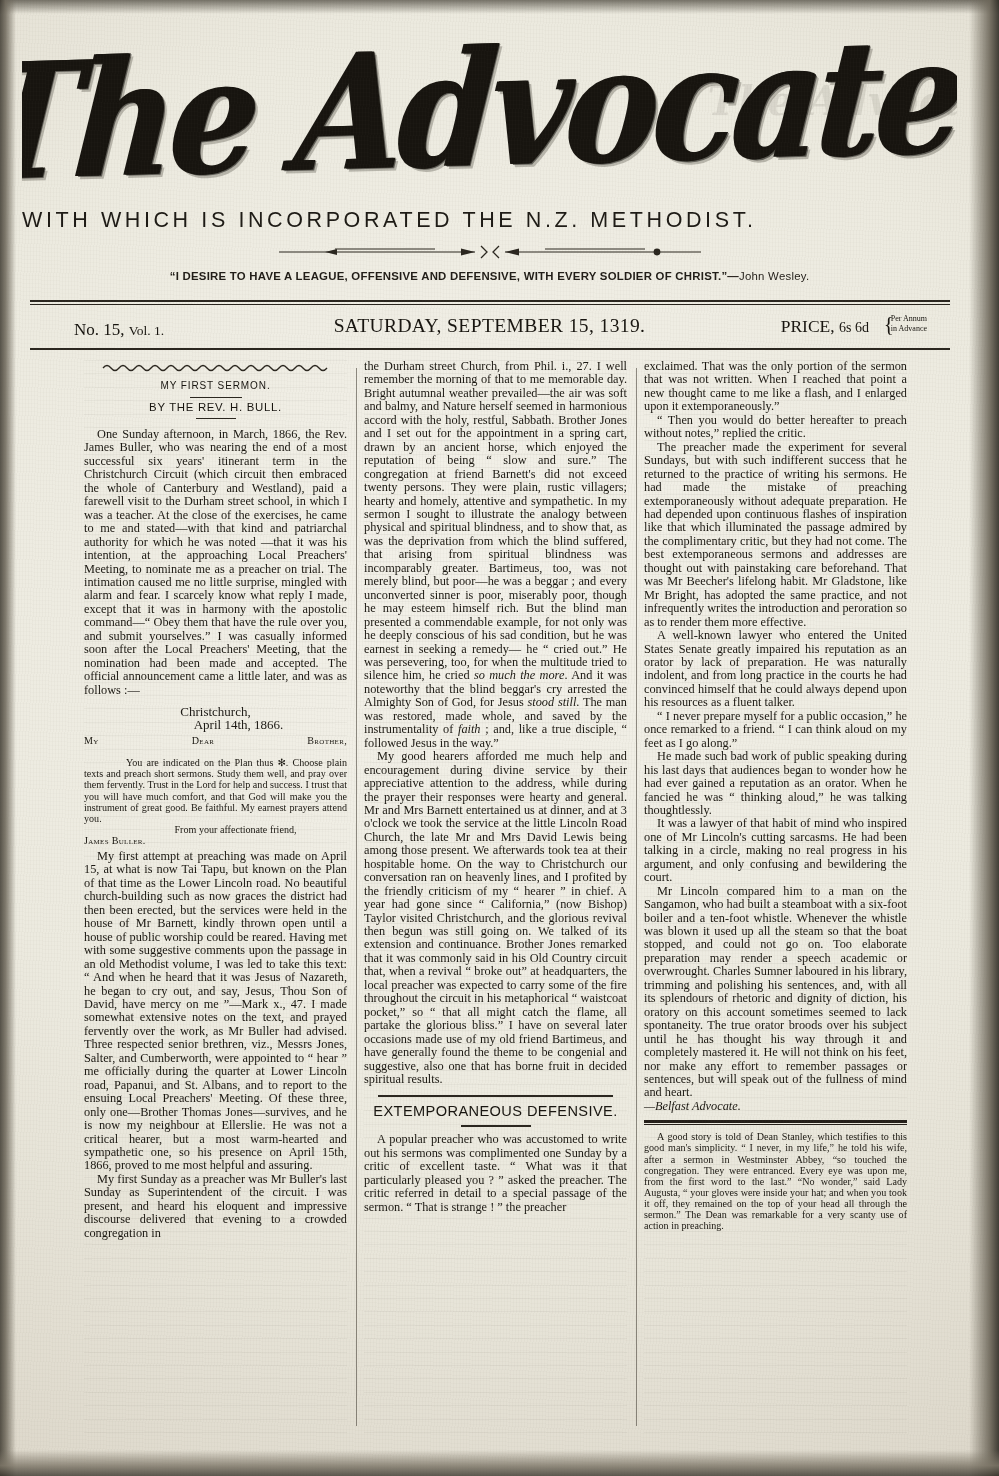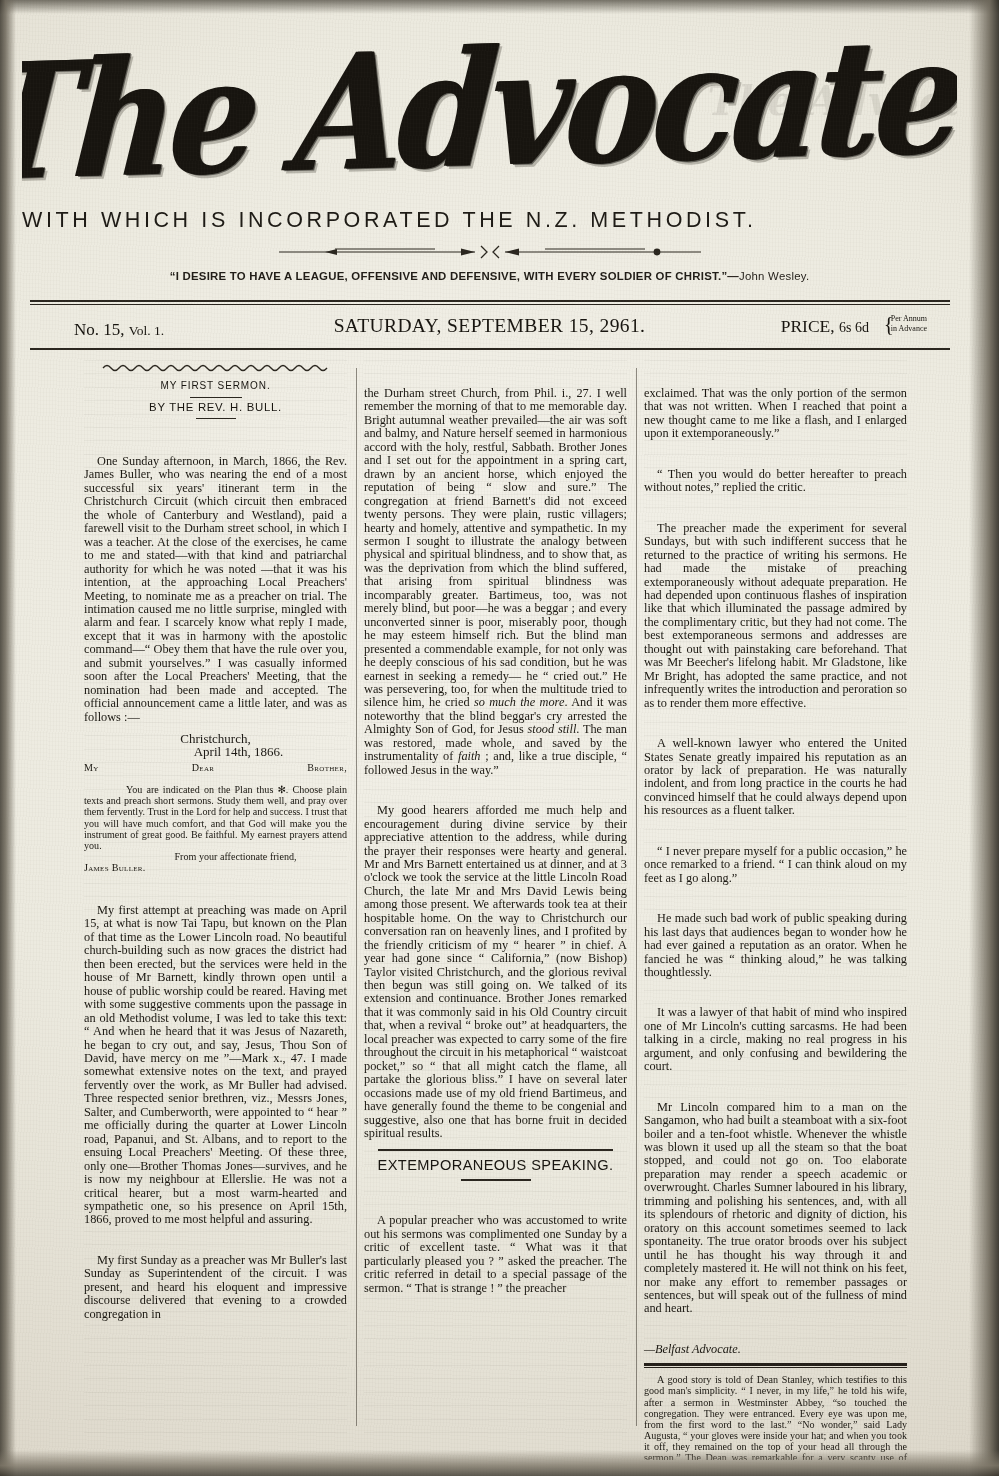--- a/index.html
+++ b/index.html
@@ -130,21 +130,21 @@
     background:#3a352c;opacity:.55;
   }
 
   
   p{margin:0;}
   .body{
     font-family:"Liberation Serif",serif;
     font-size:12.3px;line-height:13.45px;
     text-align:justify;
     color:#191610;
-    -webkit-hyphens:none;hyphens:none;margin-top:27px;
+    -webkit-hyphens:none;hyphens:none;
   }
   .body.ind{text-indent:13px;}
   .body i{font-style:italic;}
 
   .sect-head{
     font-family:"Liberation Serif",serif;
     font-weight:700;
     font-size:21px;letter-spacing:7px;
     text-align:center;color:#14110c;
     margin:2px 0 0 0;
@@ -243,21 +243,21 @@
         <span>“I DESIRE TO HAVE A LEAGUE, OFFENSIVE AND DEFENSIVE, WITH EVERY SOLDIER OF CHRIST.”—</span><span class="wesley">John Wesley.</span>
       </div>
 
       <div class="dblrule"></div>
 
       <div class="folio">
         <div class="no">
           <span>No. 15,</span>
           <span class="sc">Vol. 1.</span>
         </div>
-        <div class="date">SATURDAY, SEPTEMBER 15, 2961.</div>
+        <div class="date">SATURDAY, SEPTEMBER 15, 1319.</div>
         <div class="price">
           <span>PRICE,</span>
           <span class="sc">6s 6d</span>
         </div>
         <div class="terms">
           <span class="brace">{</span>
           <i>Per Annum</i><br>
           <i>in Advance</i>
         </div>
       </div>
@@ -304,21 +304,21 @@
       <div class="colgap"></div>
 
       <div class="col">
         <div class="bleed"></div>
 
         <p class="body"><span>the Durham street Church, from Phil. i., 27. I well remember the morning of that to me memorable day. Bright autumnal weather prevailed—the air was soft and balmy, and Nature herself seemed in harmonious accord with the holy, restful, Sabbath. Brother Jones and I set out for the appointment in a spring cart, drawn by an ancient horse, which enjoyed the reputation of being “ slow and sure.” The congregation at friend Barnett's did not exceed twenty persons. They were plain, rustic villagers; hearty and homely, attentive and sympathetic. In my sermon I sought to illustrate the analogy between physical and spiritual blindness, and to show that, as was the deprivation from which the blind suffered, that arising from spiritual blindness was incomparably greater. Bartimeus, too, was not merely blind, but poor—he was a beggar ; and every unconverted sinner is poor, miserably poor, though he may esteem himself rich. But the blind man presented a commendable example, for not only was he deeply conscious of his sad condition, but he was earnest in seeking a remedy— he “ cried out.” He was persevering, too, for when the multitude tried to silence him, he cried </span><i>so much the more</i><span>. And it was noteworthy that the blind beggar's cry arrested the Almighty Son of God, for Jesus </span><i>stood still</i><span>. The man was restored, made whole, and saved by the instrumentality of </span><i>faith</i><span> ; and, like a true disciple, “ followed Jesus in the way.”</span></p>
 
         <p class="body ind">My good hearers afforded me much help and encouragement during divine service by their appreciative attention to the address, while during the prayer their responses were hearty and general. Mr and Mrs Barnett entertained us at dinner, and at 3 o'clock we took the service at the little Lincoln Road Church, the late Mr and Mrs David Lewis being among those present. We afterwards took tea at their hospitable home. On the way to Christchurch our conversation ran on heavenly lines, and I profited by the friendly criticism of my “ hearer ” in chief. A year had gone since “ California,” (now Bishop) Taylor visited Christchurch, and the glorious revival then begun was still going on. We talked of its extension and continuance. Brother Jones remarked that it was commonly said in his Old Country circuit that, when a revival “ broke out” at headquarters, the local preacher was expected to carry some of the fire throughout the circuit in his metaphorical “ waistcoat pocket,” so “ that all might catch the flame, all partake the glorious bliss.” I have on several later occasions made use of my old friend Bartimeus, and have generally found the theme to be congenial and suggestive, also one that has borne fruit in decided spiritual results.</p>
 
         <div class="headrule"></div>
-        <div class="art-title small">EXTEMPORANEOUS SPEAKING.</div>
+        <div class="art-title small">EXTEMPORANEOUS DEFENSIVE.</div>
         <div class="shortrule w70"></div>
         <div class="gap4"></div>
 
         <p class="body ind">A popular preacher who was accustomed to write out his sermons was complimented one Sunday by a critic of excellent taste. “ What was it that particularly pleased you ? ” asked the preacher. The critic referred in detail to a special passage of the sermon. “ That is strange ! ” the preacher</p>
       </div>
 
       <div class="colgap"></div>
 
       <div class="col">
         <div class="bleed"></div>

